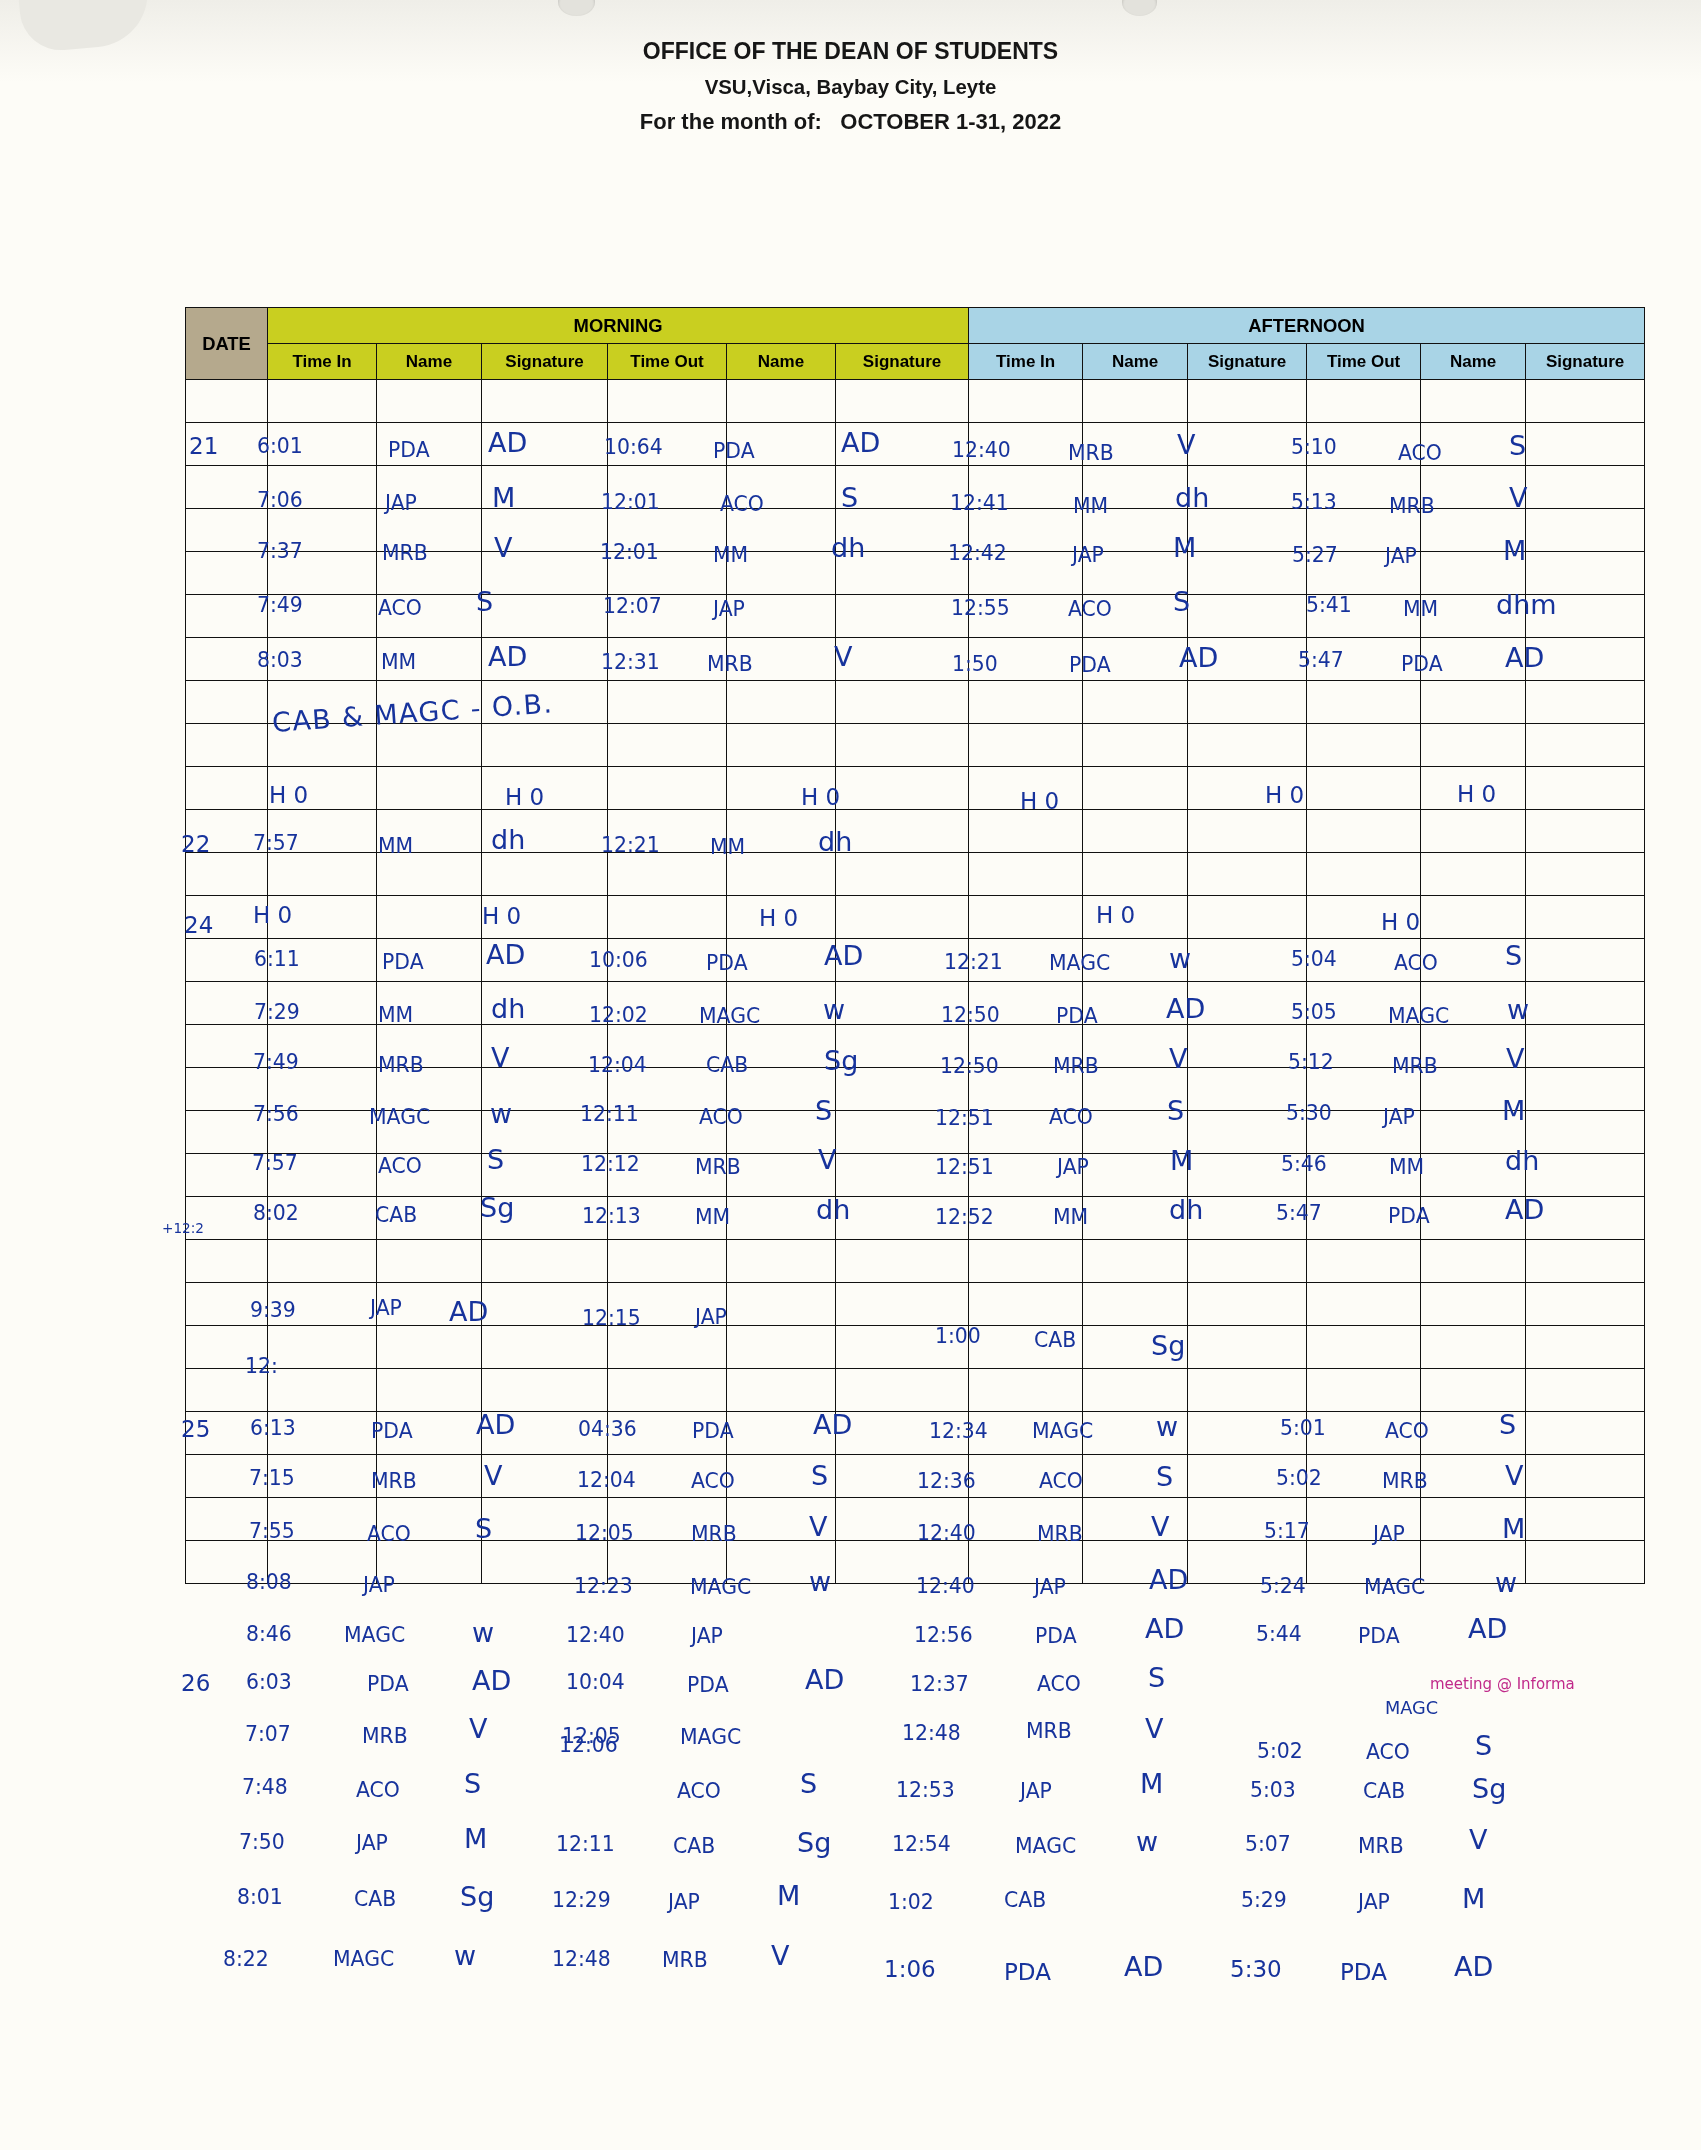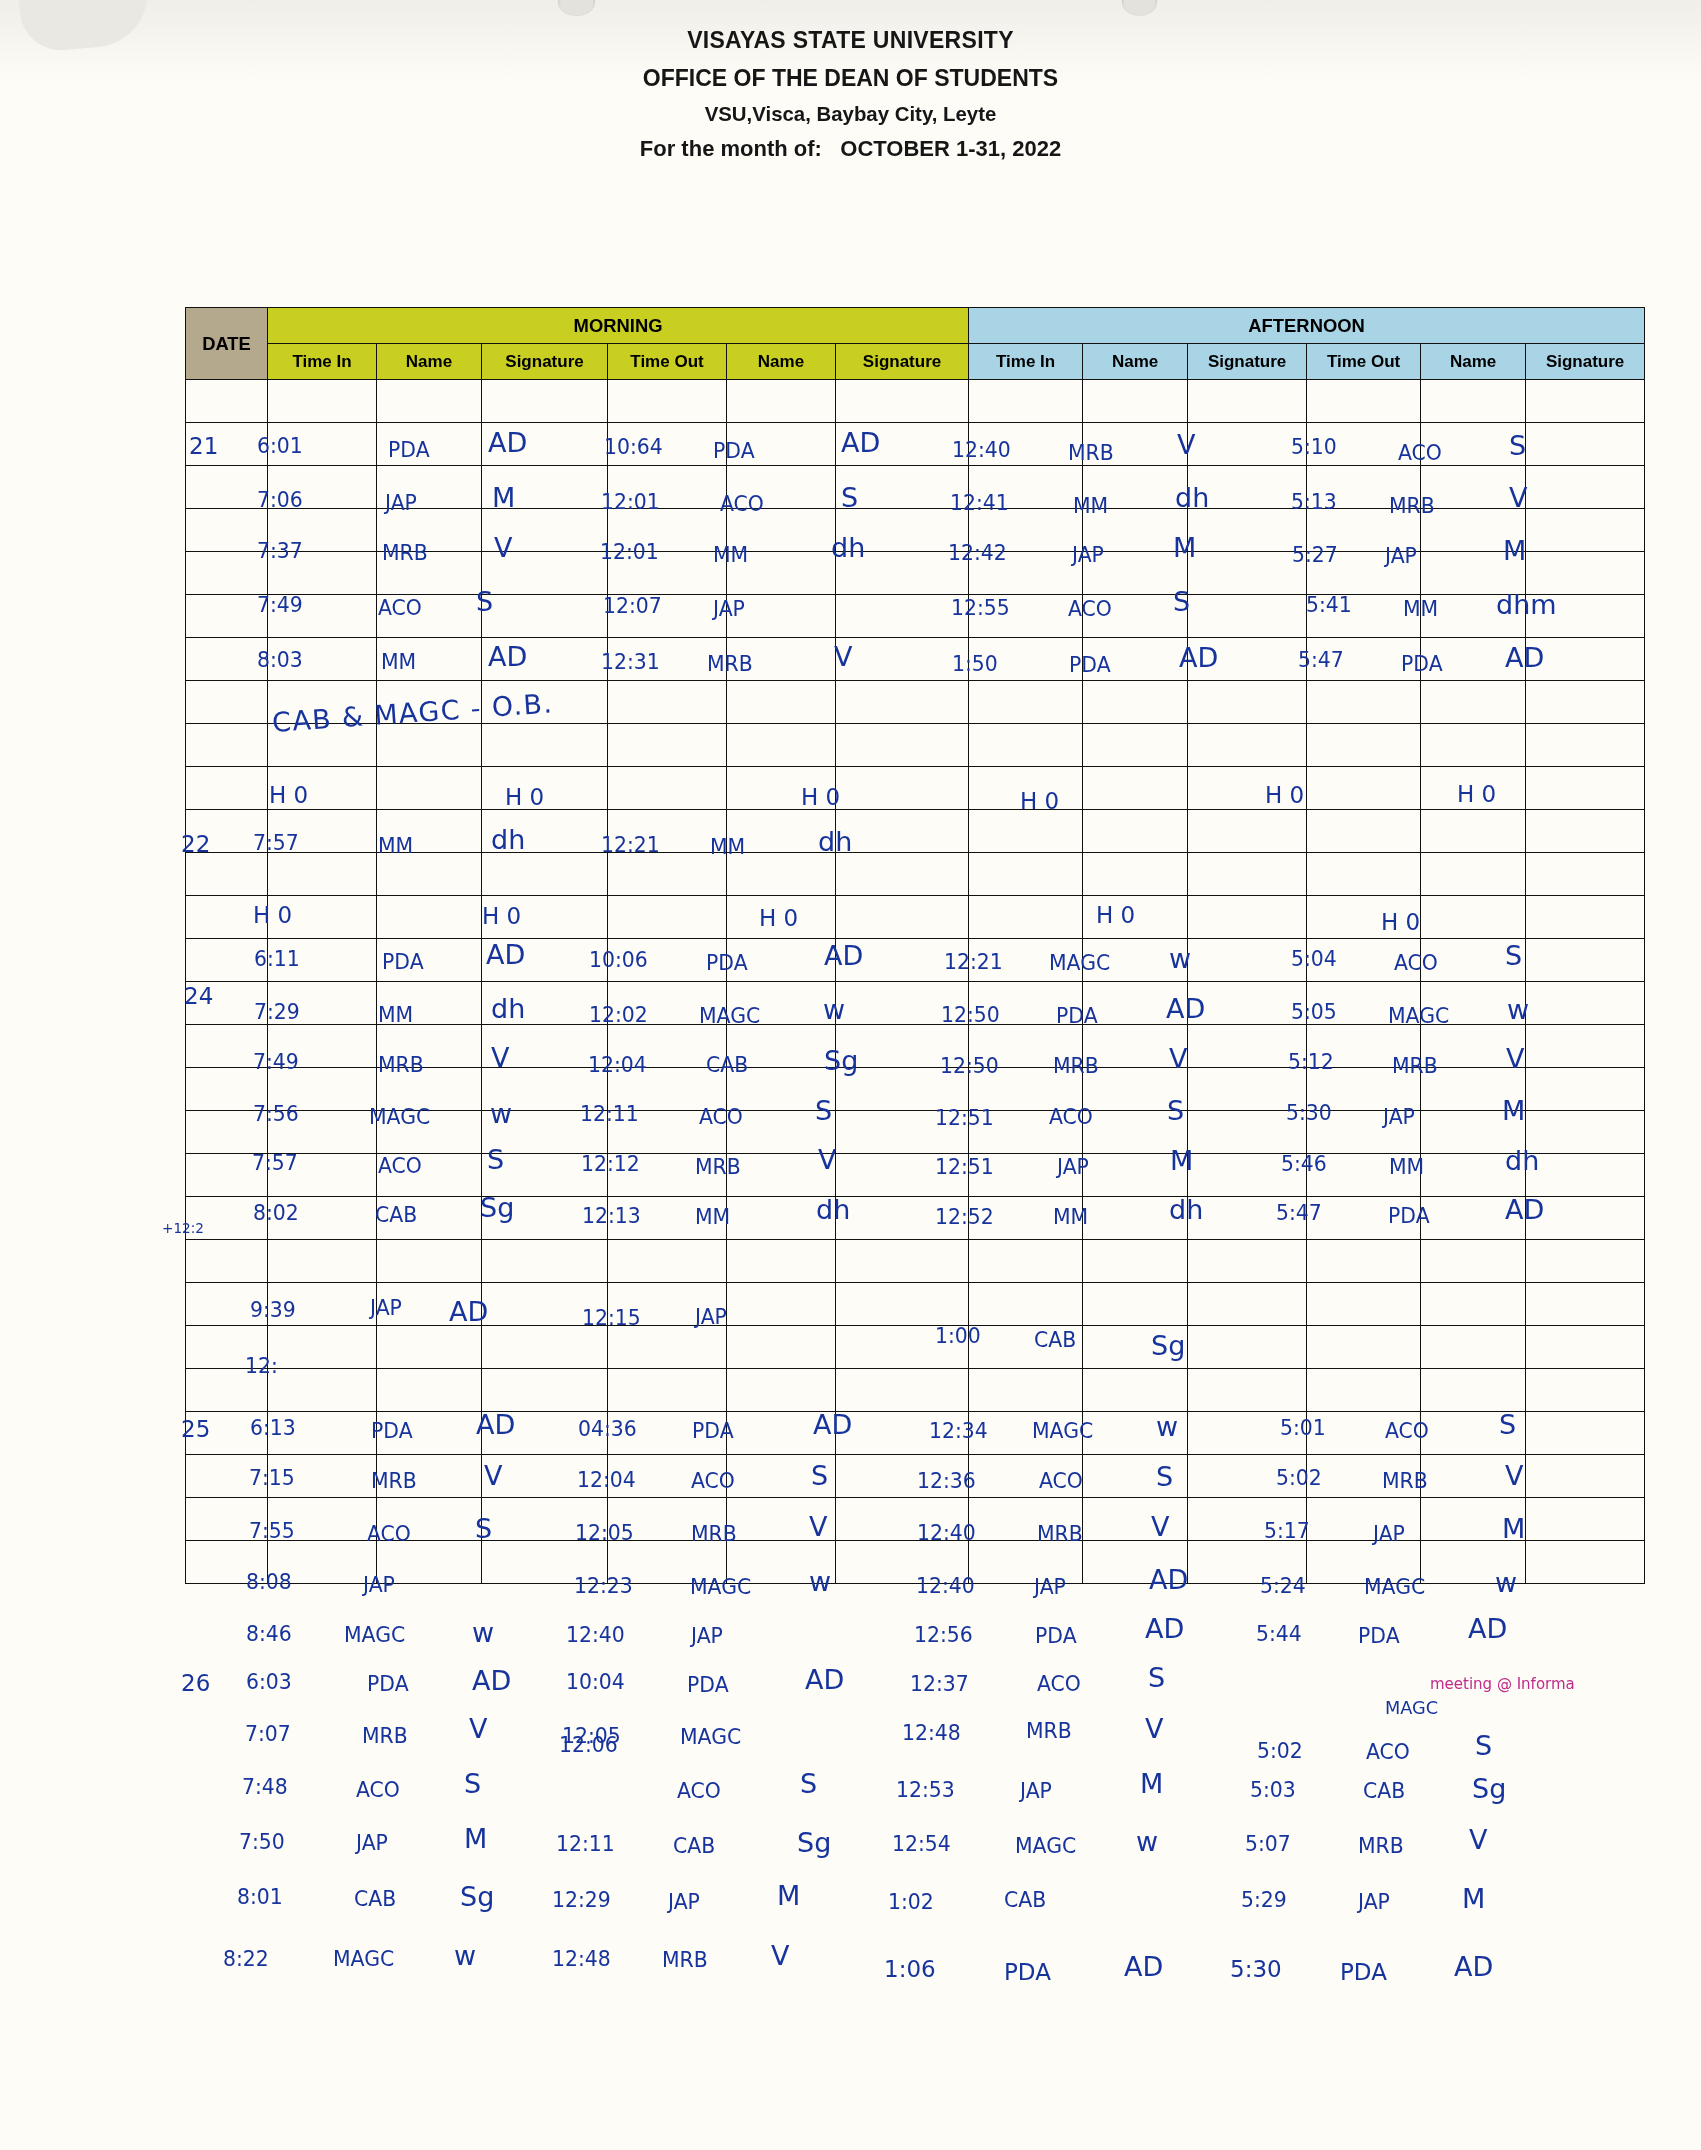--- a/index.html
+++ b/index.html
@@ -90,21 +90,20 @@
 </style>
 </head>
 <body>
 
 <div class="paper-edge-top"></div>
 <div class="corner-fold"></div>
 <div class="punch p1"></div>
 <div class="punch p2"></div>
 
 <div class="header">
-  <div class="h-line1">VISAYAS STATE UNIVERSITY</div>
   <div class="h-line2">OFFICE OF THE DEAN OF STUDENTS</div>
   <div class="h-line3">VSU,Visca, Baybay City, Leyte</div>
   <div class="h-month">
     <span>For the month of:</span>
     <span>&nbsp;</span>
     <span>OCTOBER 1-31, 2022</span>
   </div>
 </div>
 
 <div class="tbl-wrap">
@@ -654,21 +653,21 @@
   <span class="hw" style="left:601px;top:833px">12:21</span>
   <span class="hw" style="left:710px;top:835px">MM</span>
   <span class="sig" style="left:818px;top:826px">dh</span>
 
   <span class="hw squiggle" style="left:253px;top:902px">H 0</span>
   <span class="hw squiggle" style="left:482px;top:903px">H 0</span>
   <span class="hw squiggle" style="left:759px;top:905px">H 0</span>
   <span class="hw squiggle" style="left:1096px;top:902px">H 0</span>
   <span class="hw squiggle" style="left:1381px;top:909px">H 0</span>
 
-  <span class="hw big" style="left:184px;top:983px">24</span>
+  <span class="hw big" style="left:184px;top:912px">24</span>
 
   <span class="hw" style="left:254px;top:947px">6:11</span>
   <span class="hw" style="left:382px;top:950px">PDA</span>
   <span class="sig" style="left:486px;top:939px">AD</span>
   <span class="hw" style="left:589px;top:948px">10:06</span>
   <span class="hw" style="left:706px;top:951px">PDA</span>
   <span class="sig" style="left:824px;top:940px">AD</span>
   <span class="hw" style="left:944px;top:950px">12:21</span>
   <span class="hw" style="left:1049px;top:951px">MAGC</span>
   <span class="sig" style="left:1169px;top:943px">w</span>

